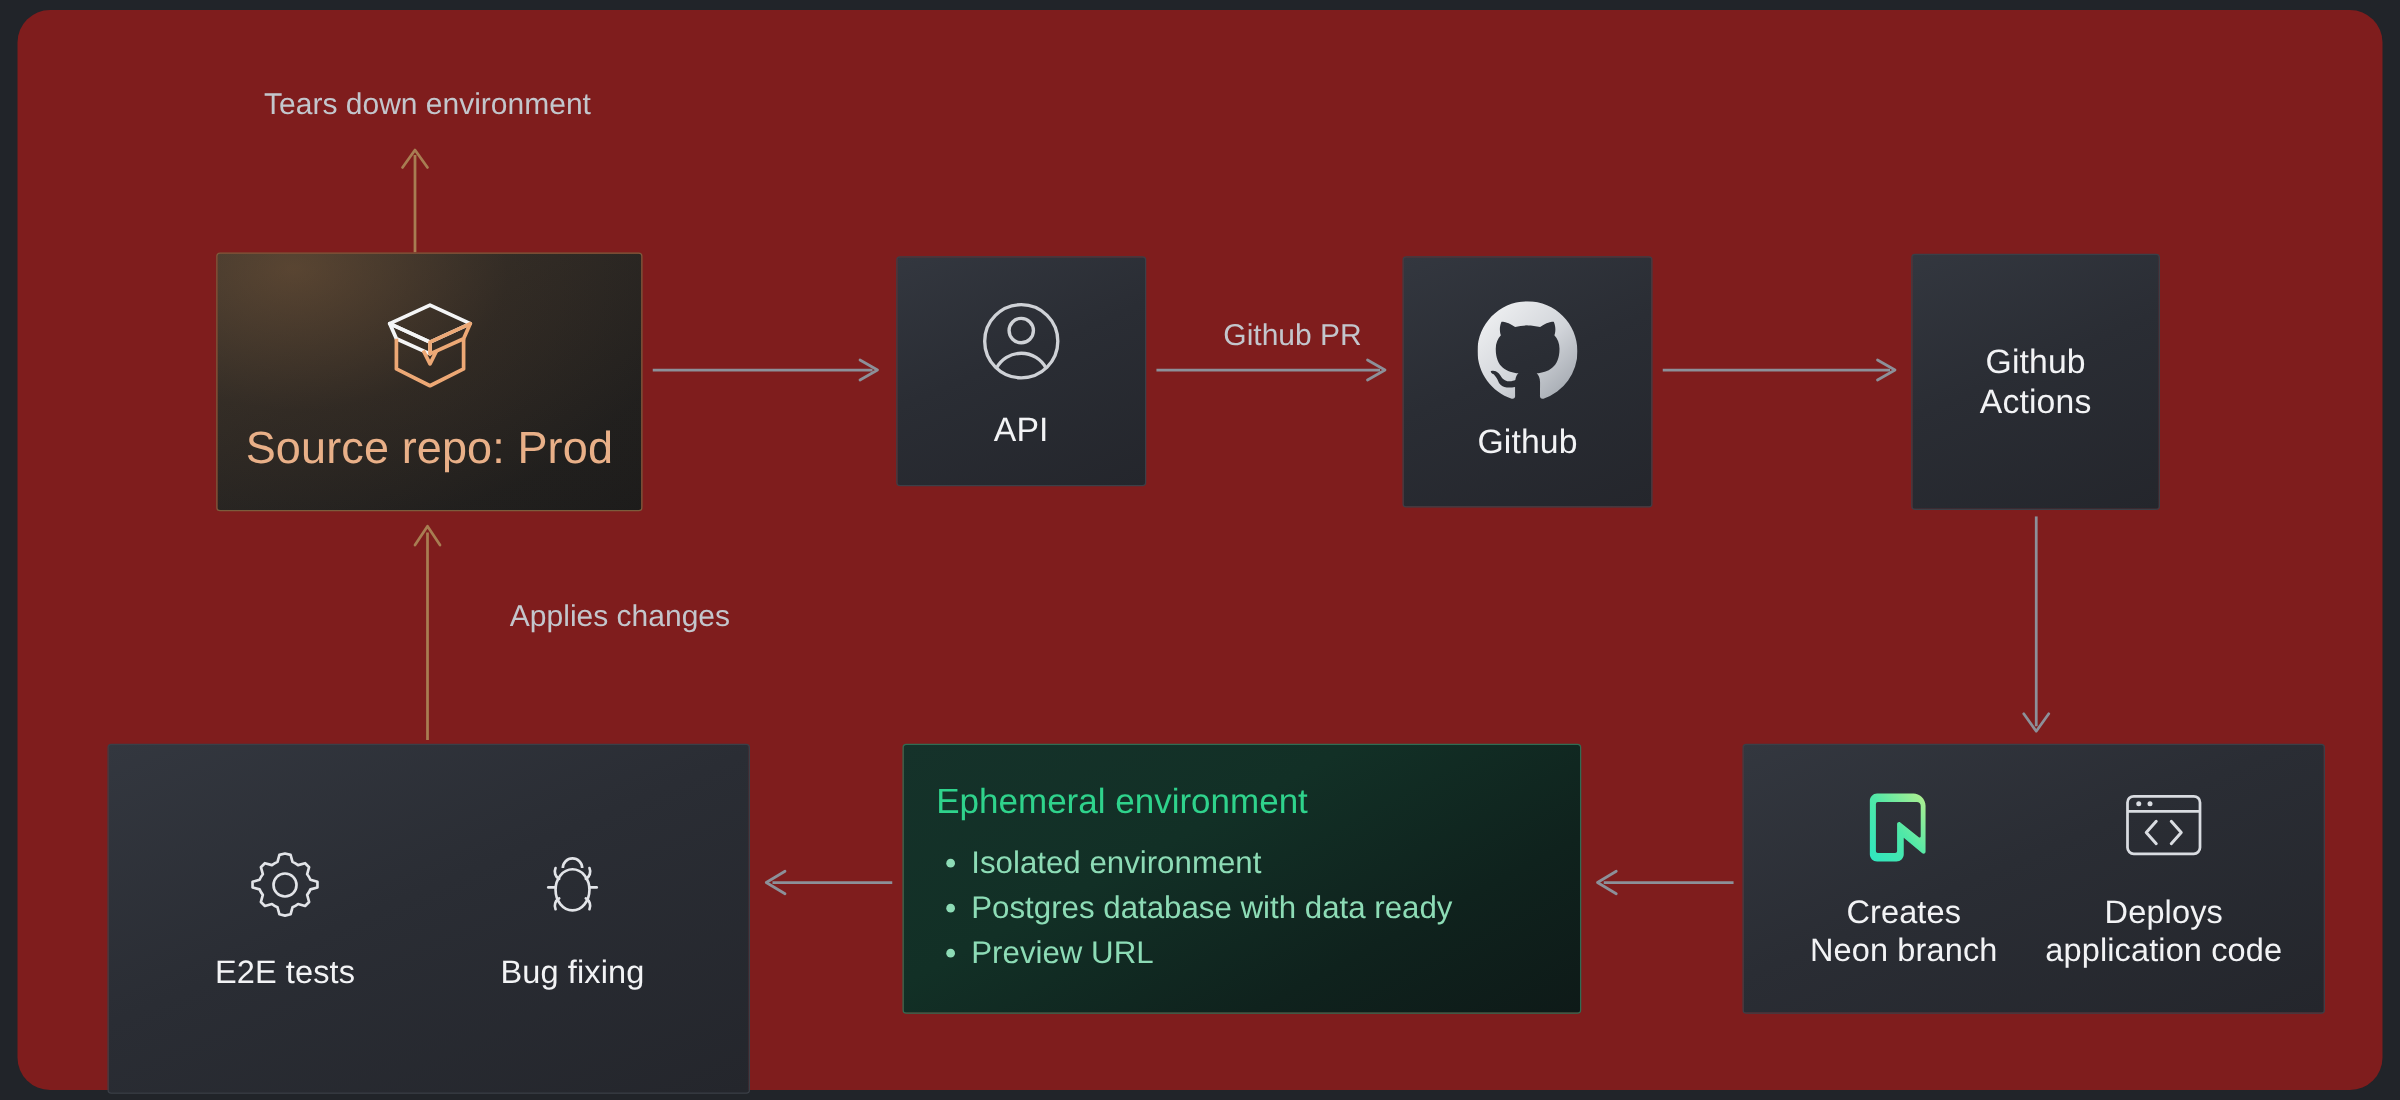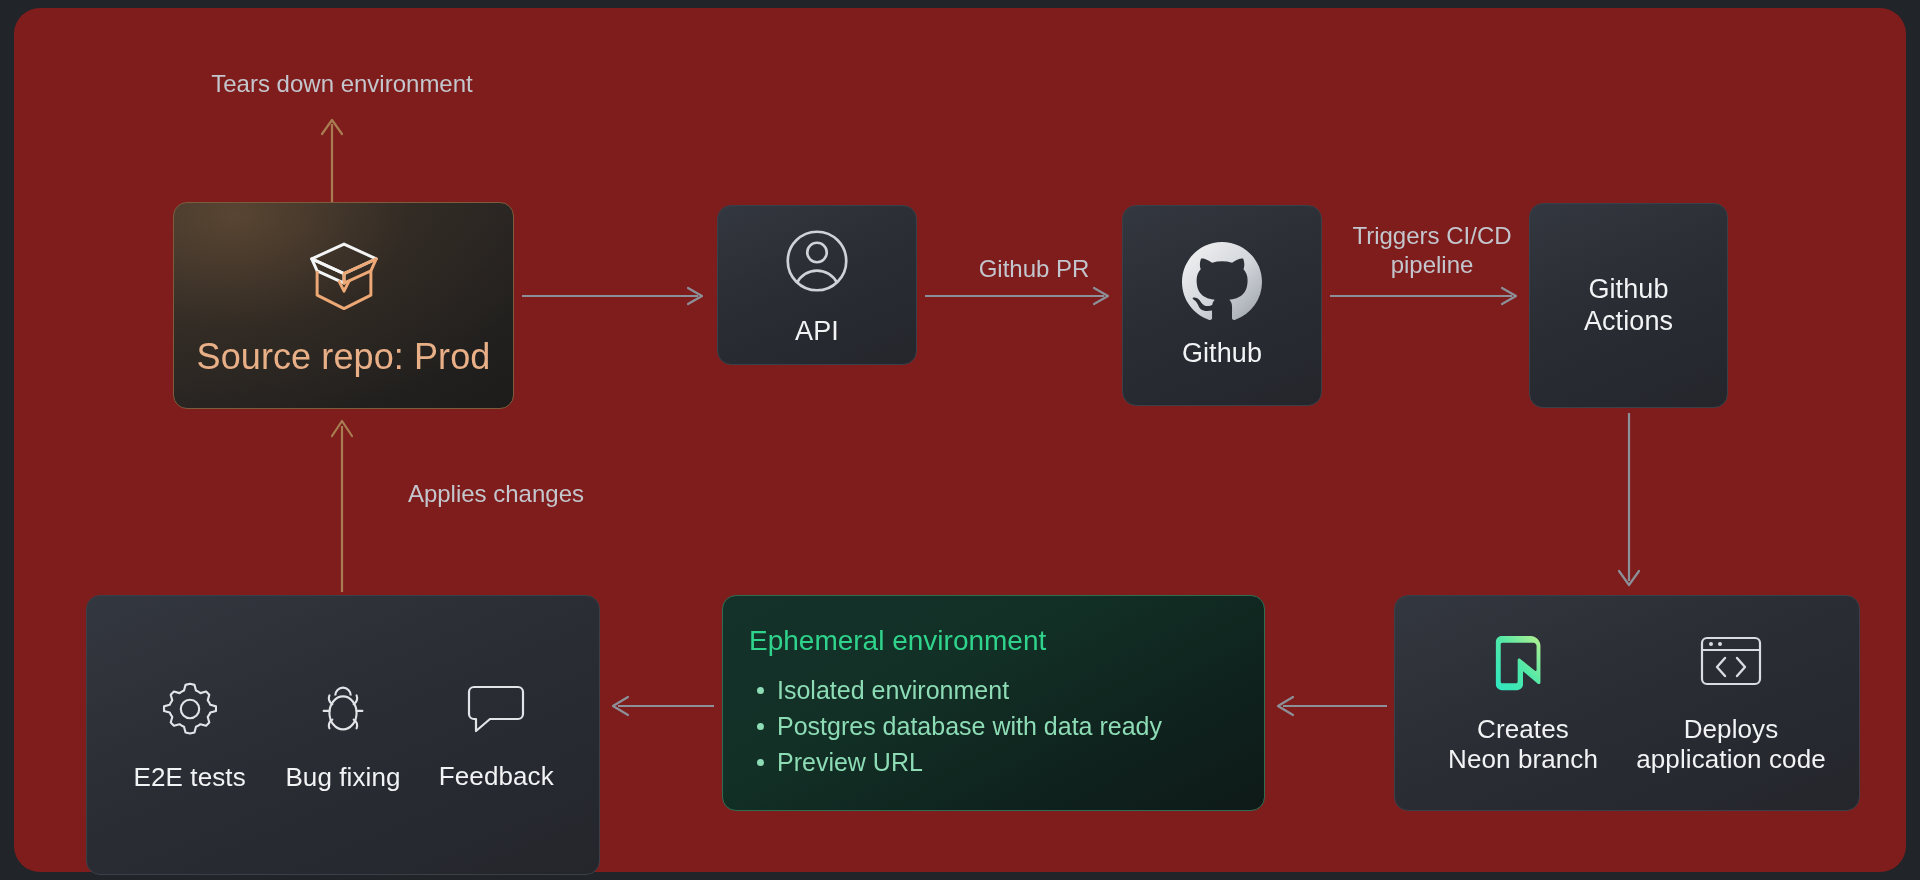--- a/index.html
+++ b/index.html
@@ -18,21 +18,21 @@
     top: 8px;
     width: 1892px;
     height: 864px;
     background: #7f1d1d;
     border-radius: 26px;
   }
 
   
   .card {
     position: absolute;
-    border-radius: 14px;
+    border-radius: 3px;
     display: flex;
     flex-direction: column;
     align-items: center;
     justify-content: center;
   }
 
   .card-dark {
     background: linear-gradient(157deg, #33373f 0%, #2a2d34 45%, #24262c 100%);
     border: 1px solid #3b3f47;
   }
@@ -115,21 +115,21 @@
     left: 1380px; top: 587px; width: 466px; height: 216px;
     flex-direction: row;
     justify-content: space-around;
     align-items: center;
     padding: 0 24px;
   }
   #deploy-card .mini-item { width: 190px; gap: 16px; }
   #deploy-card .mini-item .card-label { font-size: 26px; }
 
   
-  #api-card      { left: 703px;  top: 197px; width: 200px; height: 160px; }
+  #api-card      { left: 703px;  top: 197px; width: 200px; height: 184px; }
   #github-card   { left: 1108px; top: 197px; width: 200px; height: 201px; }
   #actions-card  { left: 1515px; top: 195px; width: 199px; height: 205px; }
   #api-card, #github-card { gap: 12px; }
 
   
   .conn { position: absolute; }
   .conn-label {
     position: absolute;
     color: #c3c6cc;
     font-size: 24px;
@@ -156,21 +156,20 @@
 </style>
 </head>
 <body>
 
 <div id="canvas">
 
   <div class="conn-label" id="label-tears">Tears down environment</div>
 
   <div class="conn-label" id="label-opens">Github PR</div>
 
-  <div class="conn-label" id="label-trigger"><span>Triggers CI/CD</span><br><span>pipeline</span></div>
 
   <div class="conn-label" id="label-applies">Applies changes</div>
 
   <svg class="conn" id="arrow-tears" viewBox="0 0 36 88">
     <path d="M18 88 L18 10" stroke="#a87d52" stroke-width="2.2" fill="none"></path>
     <path d="M8 20 L18 6 L28 20" stroke="#a87d52" stroke-width="2.2" fill="none" stroke-linecap="round" stroke-linejoin="round"></path>
   </svg>
 
   <svg class="conn" id="arrow-repo-api" viewBox="0 0 186 20">
     <path d="M0 10 L176 10" stroke="#8c9099" stroke-width="2.2" fill="none"></path>
@@ -312,23 +311,15 @@
           <path d="M46 18 a7 7 0 0 1 -3 9" stroke="#e2e4e8" stroke-width="2.2" fill="none" stroke-linecap="round"></path>
           <path d="M12 34 h6" stroke="#e2e4e8" stroke-width="2.2" stroke-linecap="round"></path>
           <path d="M46 34 h6" stroke="#e2e4e8" stroke-width="2.2" stroke-linecap="round"></path>
           <path d="M18 52 a7 7 0 0 1 3 -9" stroke="#e2e4e8" stroke-width="2.2" fill="none" stroke-linecap="round"></path>
           <path d="M46 52 a7 7 0 0 0 -3 -9" stroke="#e2e4e8" stroke-width="2.2" fill="none" stroke-linecap="round"></path>
         </svg>
       </span>
       <span class="card-label">Bug fixing</span>
     </div>
 
-    <div class="mini-item">
-      <span>
-        <svg width="64" height="60" viewBox="0 0 64 60" fill="none">
-          <path d="M10 8 h44 a5 5 0 0 1 5 5 v22 a5 5 0 0 1 -5 5 h-28 l-14 12 v-12 h-2 a5 5 0 0 1 -5 -5 v-22 a5 5 0 0 1 5 -5 Z" stroke="#e2e4e8" stroke-width="2.2" stroke-linejoin="round" fill="none"></path>
-        </svg>
-      </span>
-      <span class="card-label">Feedback</span>
-    </div>
   </div>
 
 </div>
 
 </body></html>

